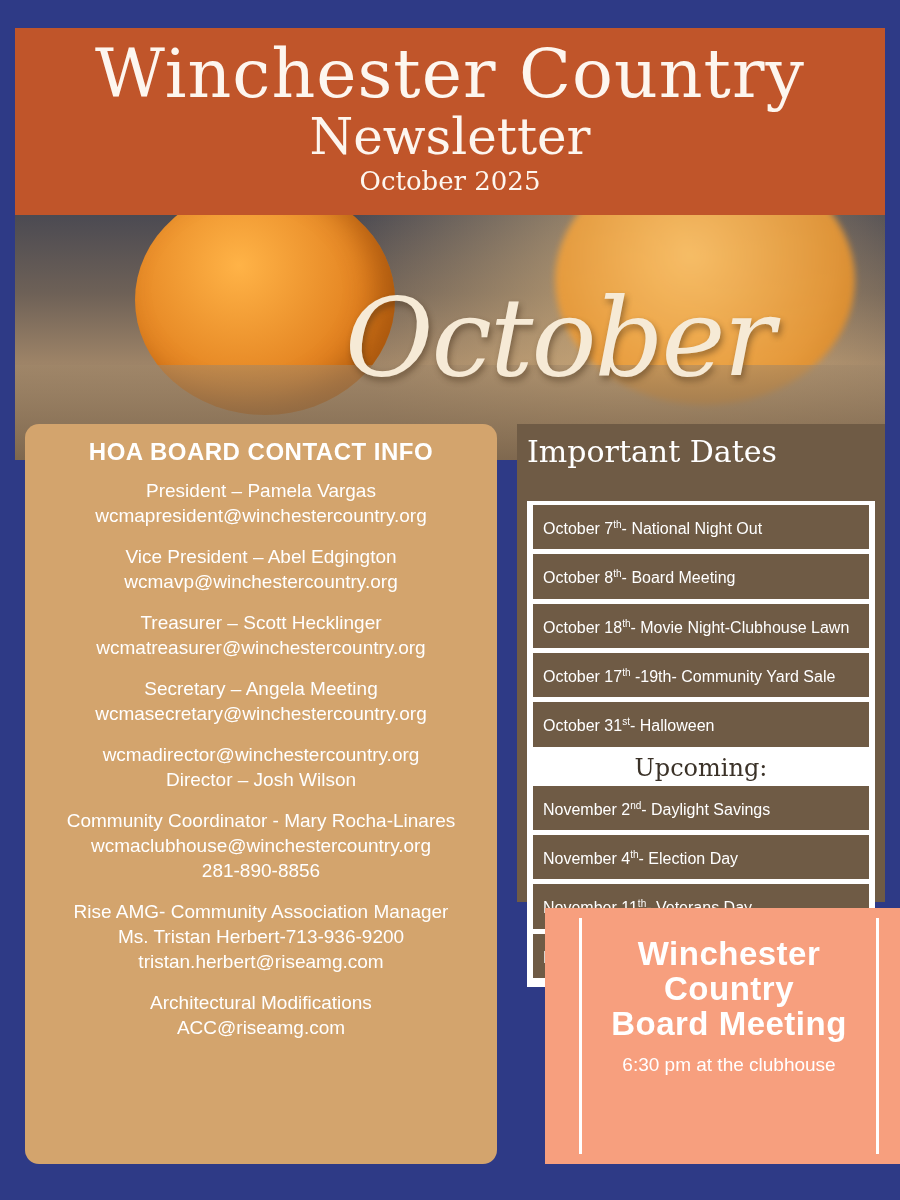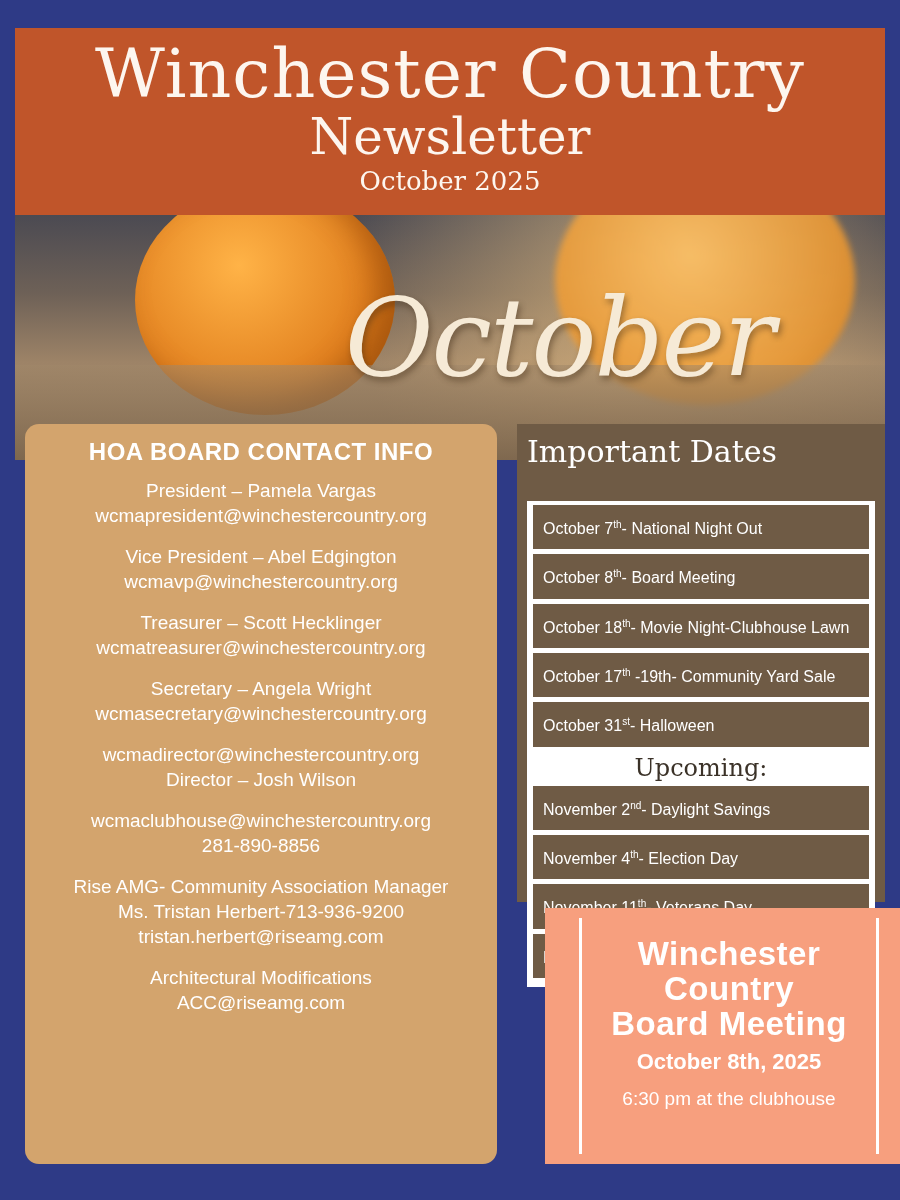--- a/index.html
+++ b/index.html
@@ -224,28 +224,29 @@
         </div>
         <div class="entry">
           <div class="line">Vice President – Abel Edgington</div>
           <div class="line">wcmavp@winchestercountry.org</div>
         </div>
         <div class="entry">
           <div class="line">Treasurer – Scott Hecklinger</div>
           <div class="line">wcmatreasurer@winchestercountry.org</div>
         </div>
         <div class="entry">
-          <div class="line">Secretary – Angela Wright</div>
+          <div class="line">Secretary – Angela Meeting</div>
           <div class="line">wcmasecretary@winchestercountry.org</div>
         </div>
         <div class="entry">
           <div class="line">wcmadirector@winchestercountry.org</div>
           <div class="line">Director – Josh Wilson</div>
         </div>
         <div class="entry">
+          <div class="line">Community Coordinator - Mary Rocha-Linares</div>
           <div class="line">wcmaclubhouse@winchestercountry.org</div>
           <div class="line">281-890-8856</div>
         </div>
         <div class="entry">
           <div class="line">Rise AMG- Community Association Manager</div>
           <div class="line">Ms. Tristan Herbert-713-936-9200</div>
           <div class="line">tristan.herbert@riseamg.com</div>
         </div>
         <div class="entry">
           <div class="line">Architectural Modifications</div>
@@ -272,18 +273,17 @@
           <div class="item"><span>November 12</span><sup>th</sup><span>- Board Meeting</span></div>
         </div>
     </div>
   </div>
 
   <div class="meeting">
     <div class="inner">
       <div class="big">Winchester</div>
       <div class="big">Country</div>
       <div class="big">Board Meeting</div>
-      <div class="when">October 8th, 2025</div>
       <div class="time">6:30 pm at the clubhouse</div>
     </div>
   </div>
 
 </div>
 
 </body></html>

